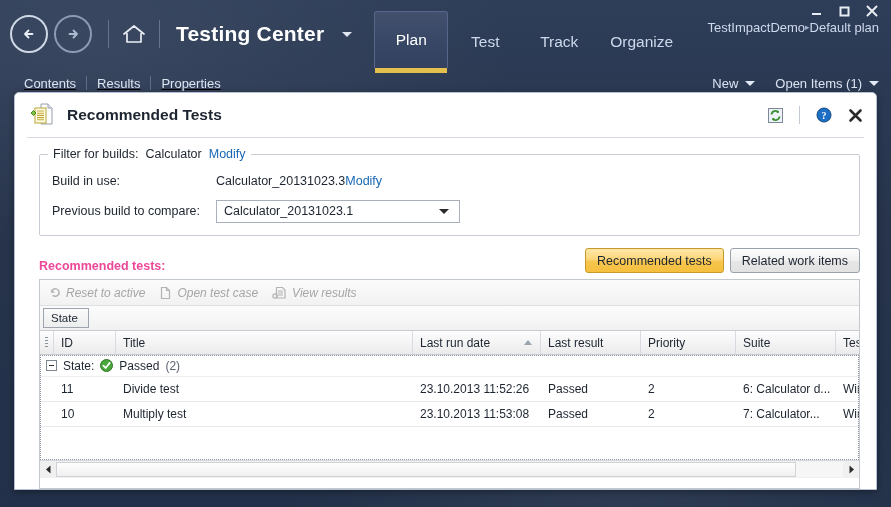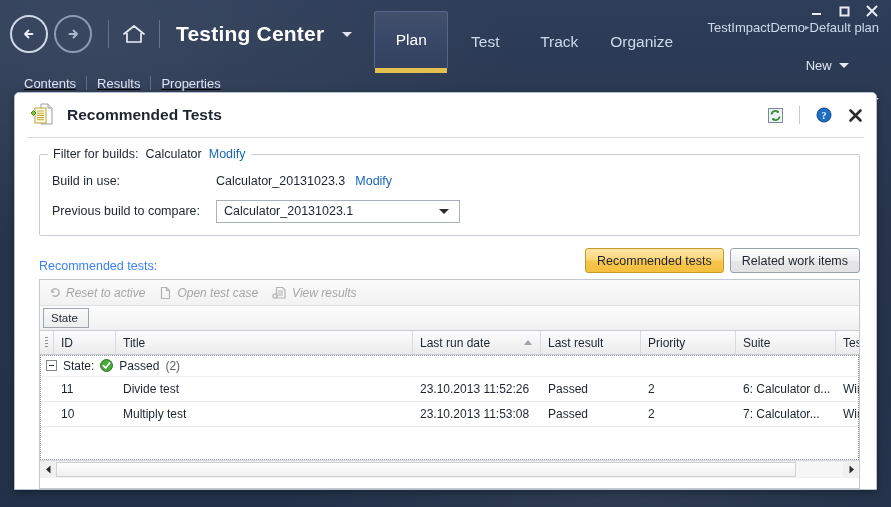--- a/index.html
+++ b/index.html
@@ -156,21 +156,21 @@
     padding: 0 10px;
     cursor: pointer;
     white-space: nowrap;
   }
   .sub-sep {
     width: 1px; height: 14px;
     background: #5d6c88;
   }
   .subnav-right {
     margin-left: auto;
-    display: flex; align-items: center; gap: 20px; flex-direction: column;
+    display: flex; align-items: center; gap: 20px;
   }
   .sub-drop {
     color: #dce4f2; font-size: 13px;
     display: flex; align-items: center; gap: 7px;
     cursor: pointer; white-space: nowrap;
   }
   .caret-dn {
     width: 0; height: 0;
     border-left: 5px solid transparent;
     border-right: 5px solid transparent;
@@ -263,21 +263,21 @@
   .form-label {
     font-size: 12.5px;
     color: #1d2530;
     width: 164px;
     flex: none;
     white-space: nowrap;
   }
   .form-static {
     font-size: 12.5px;
     color: #1d2530;
-    display: flex; align-items: center; gap: 10px;
+    display: flex; align-items: center; 
   }
   .combo {
     width: 244px; height: 23px;
     border: 1px solid #a9b0bb;
     background: #ffffff;
     display: flex; align-items: center;
     padding: 0 4px 0 7px;
     box-sizing: border-box;
     font-size: 12.5px;
     color: #1d2530;
@@ -292,22 +292,22 @@
     margin-right: 6px;
   }
 
   
   .rec-bar {
     display: flex; align-items: flex-end;
     padding: 12px 16px 6px 24px;
     flex: none;
   }
   .rec-label {
-    font-size: 12.5px; font-weight: normal;
-    color: #3b82f6;
+    font-size: 12.5px; font-weight: bold;
+    color: #ec4899;
     white-space: nowrap;
   }
   .pill-group {
     margin-left: auto;
     display: flex; align-items: center; gap: 6px;
   }
   .pill {
     height: 23px;
     padding: 0 11px;
     display: flex; align-items: center;

